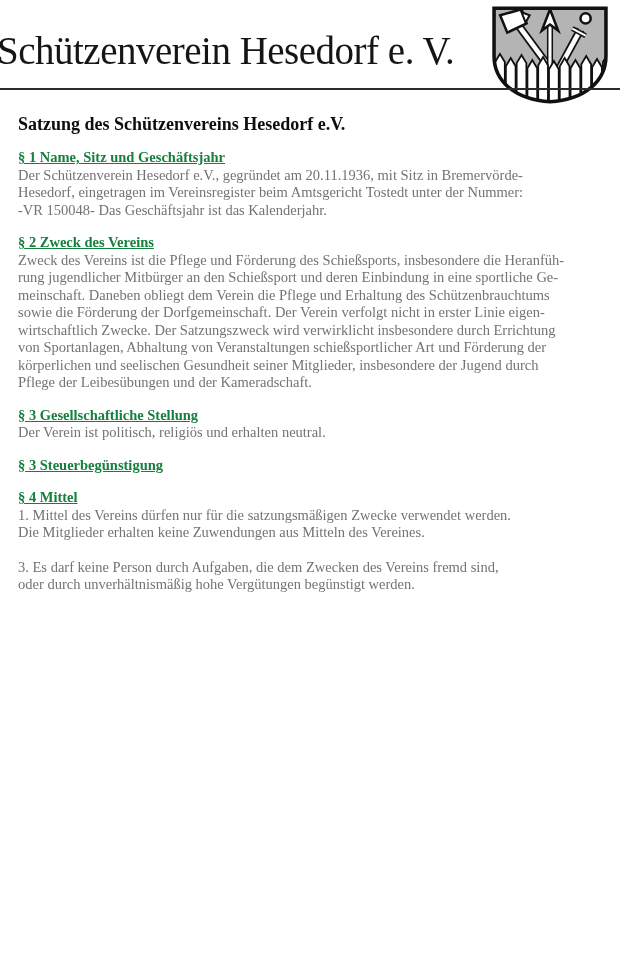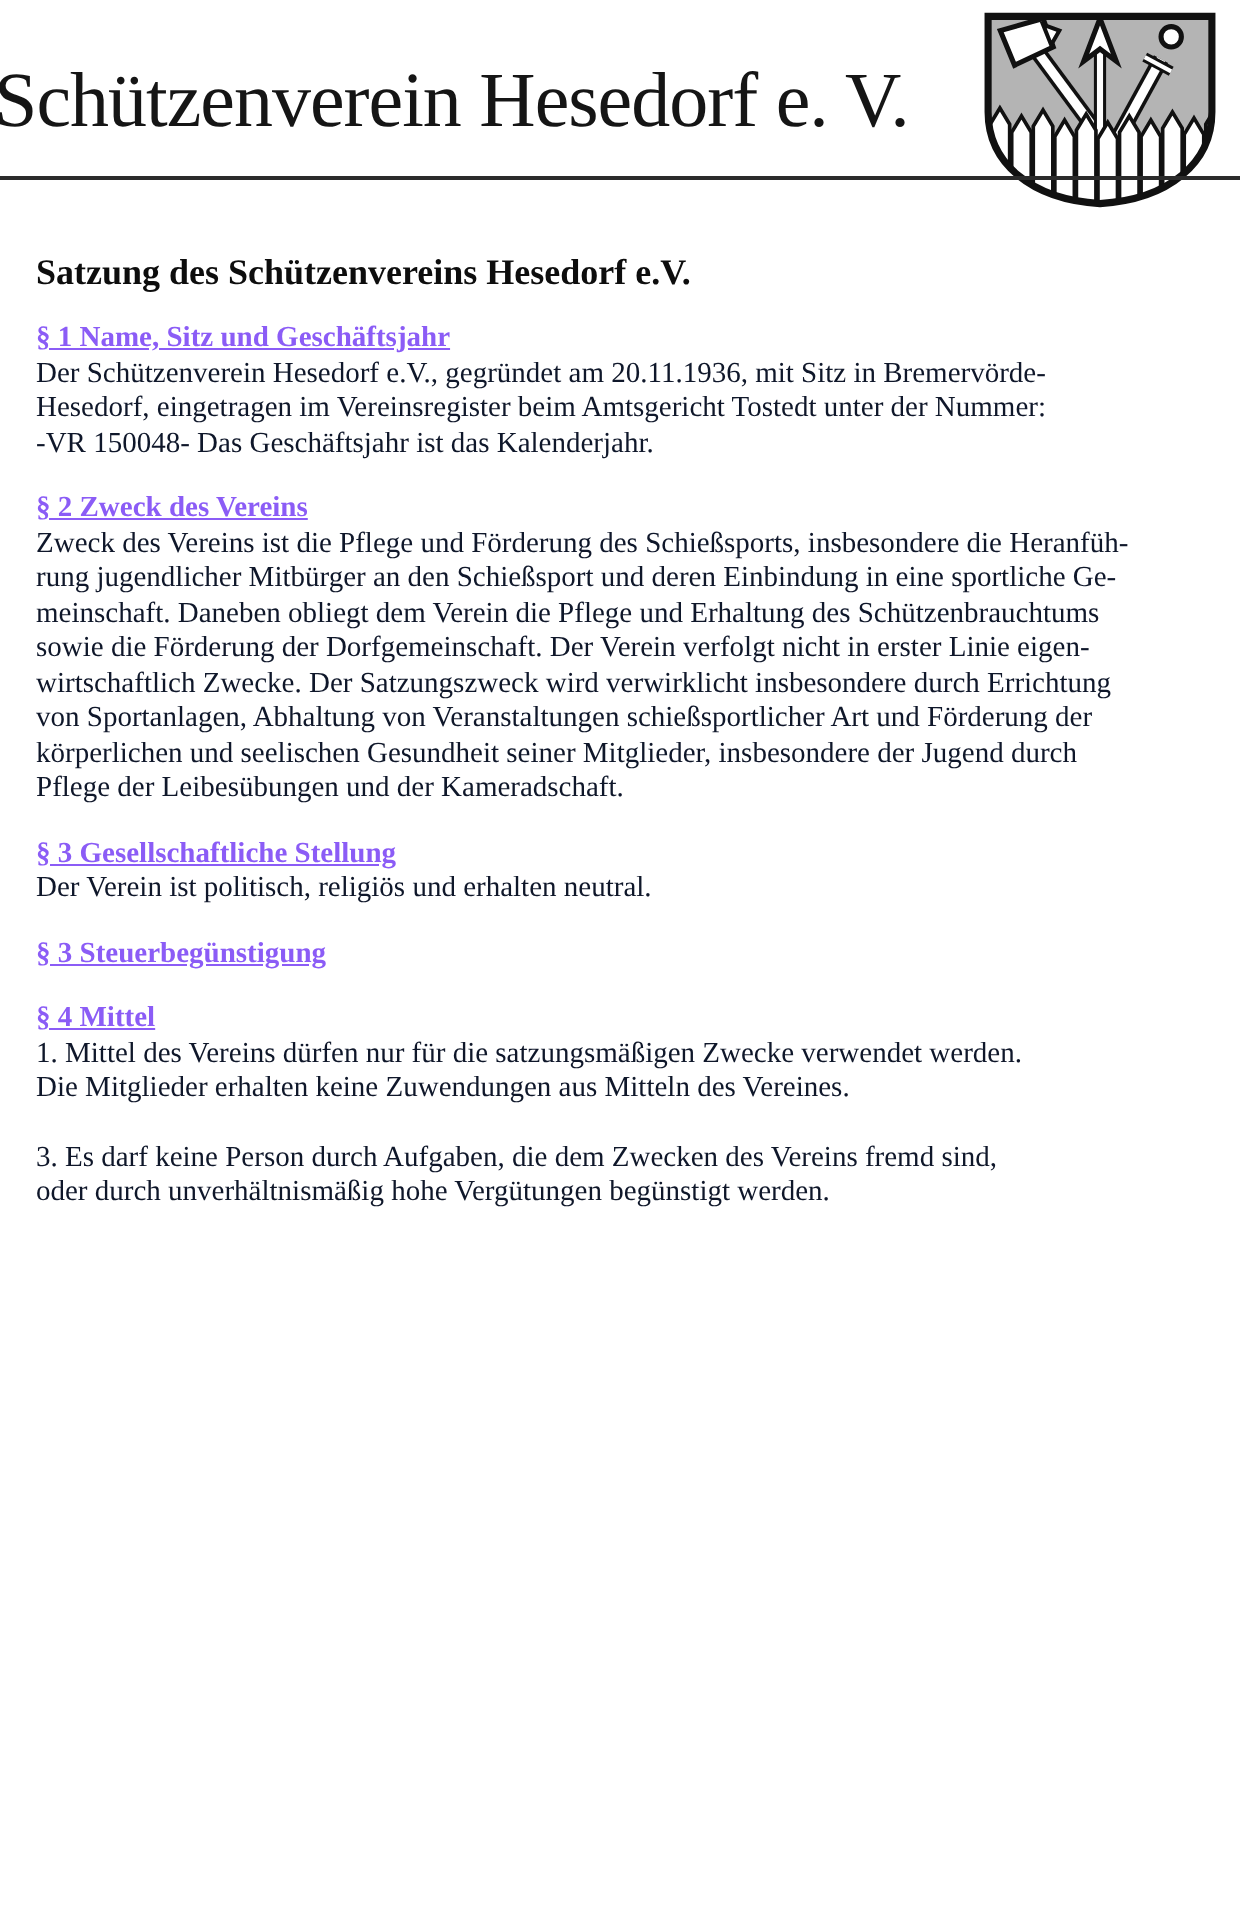--- a/index.html
+++ b/index.html
@@ -41,47 +41,47 @@
     left: 491px;
     top: 5px;
     width: 118px;
     height: 100px;
     z-index: 2;
   }
   
   .doc {
     position: absolute;
     left: 18px;
-    top: 126px;
+    top: 114px;
     width: 586px;
   }
   .doc-title {
     margin: 0 0 14px 0;
     font-size: 18px;
     line-height: 21px;
     font-weight: bold;
     color: #0d0d0d;
   }
   .doc section {
     margin: 0 0 15px 0;
   }
   .section-heading {
     margin: 0;
     font-size: 14.5px;
     line-height: 17.5px;
     font-weight: bold;
     text-decoration: underline;
-    color: #8b5cf6;
+    color: #15803d;
   }
   .doc p {
     margin: 0;
     font-size: 14.5px;
     line-height: 17.5px;
     white-space: pre-line;
-    color: #0f172a;
+    color: #737373;
   }
   .doc p + p {
     margin-top: 17px;
   }
 </style>
 </head>
 <body>
 
 <div class="page">
 

